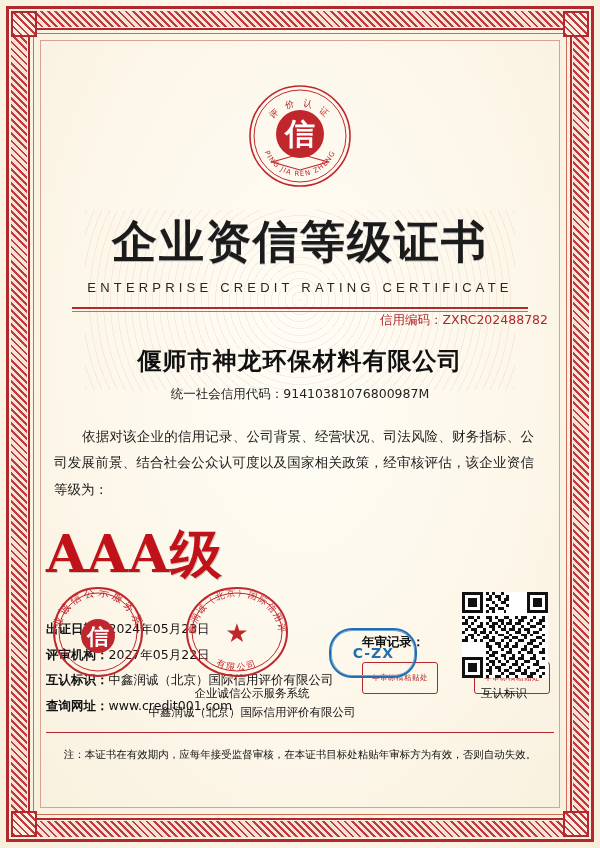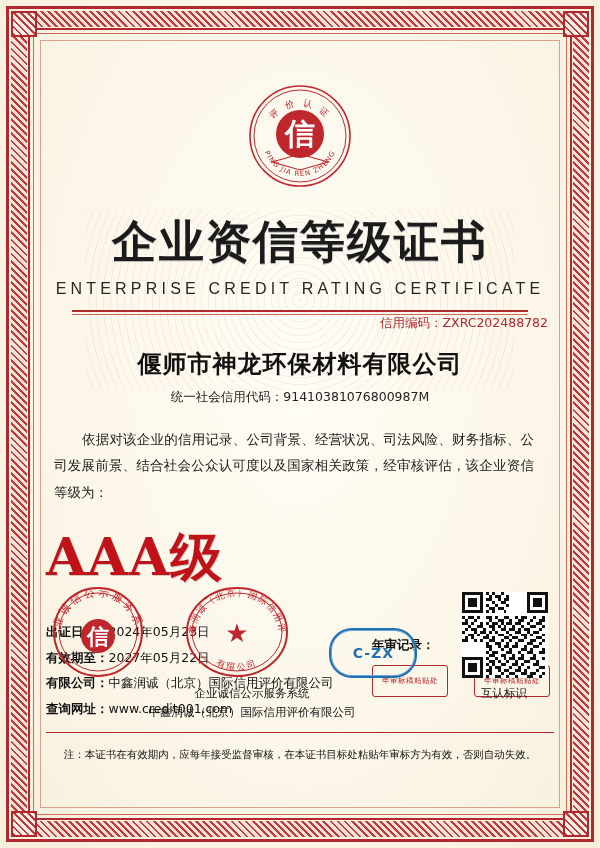--- a/index.html
+++ b/index.html
@@ -92,21 +92,21 @@
     font-weight:bold;
     font-size:45px;
     letter-spacing:2px;
     color:#1b1b1b;
     margin-top:24px;
     text-shadow:0 1px 0 #bdbdbd;
   }
   .title-en{
     text-align:center;
     font-family:"Liberation Sans", sans-serif;
-    font-size:16px;
+    font-size:13px;
     letter-spacing:4.2px;
     color:#262626;
     margin-top:8px;
   }
   .rule{
     height:2px;background:#b3282d;margin:12px 26px 0 26px;
   }
   .rule.thin{height:1px;background:#cf6a55;margin-top:2px;}
 
   .cert-no{
@@ -167,21 +167,21 @@
     line-height:2.05;
     color:#111;
     font-family:"DejaVu Sans", sans-serif;
   }
   .info-left .row span.k{font-weight:bold;}
   .info-right{
     margin-top:18px;margin-right:4px;
     font-family:"DejaVu Sans", sans-serif;
   }
   .annual-label{font-size:12.5px;font-weight:bold;color:#111;}
-  .stamp-boxes{display:flex;gap:26px;margin-top:11px;text-align:center;}
+  .stamp-boxes{display:flex;gap:36px;margin-top:11px;text-align:center;}
   .stamp-box{
     width:74px;height:30px;
     border:1px solid #b3282d;border-radius:3px;
     display:flex;align-items:center;justify-content:center;
     font-size:7.5px;color:#b3282d;letter-spacing:.5px;
   }
 
   
   .bottom{
     position:absolute;left:0;right:0;bottom:40px;
@@ -283,24 +283,24 @@
     <div class="body-text">依据对该企业的信用记录、公司背景、经营状况、司法风险、财务指标、公司发展前景、结合社会公众认可度以及国家相关政策，经审核评估，该企业资信等级为：</div>
 
     <div class="grade">AAA级</div>
 
     <div class="info">
       <div class="info-left">
         <div class="row">
           <span class="k">出证日期：</span><span>2024年05月23日</span>
         </div>
         <div class="row">
-          <span class="k">有效期至：</span><span>2027年05月22日</span>
+          <span class="k">评审机构：</span><span>2027年05月22日</span>
         </div>
         <div class="row">
-          <span class="k">有限公司：</span><span>中鑫润诚（北京）国际信用评价有限公司</span>
+          <span class="k">互认标识：</span><span>中鑫润诚（北京）国际信用评价有限公司</span>
         </div>
         <div class="row">
           <span class="k">查询网址：</span><span>www.credit001.com</span>
         </div>
       </div>
       <div class="info-right">
         <div class="annual-label">年审记录：</div>
         <div class="stamp-boxes">
           <div class="stamp-box">年审标稿粘贴处</div>
           <div class="stamp-box">年审标稿粘贴处</div>

